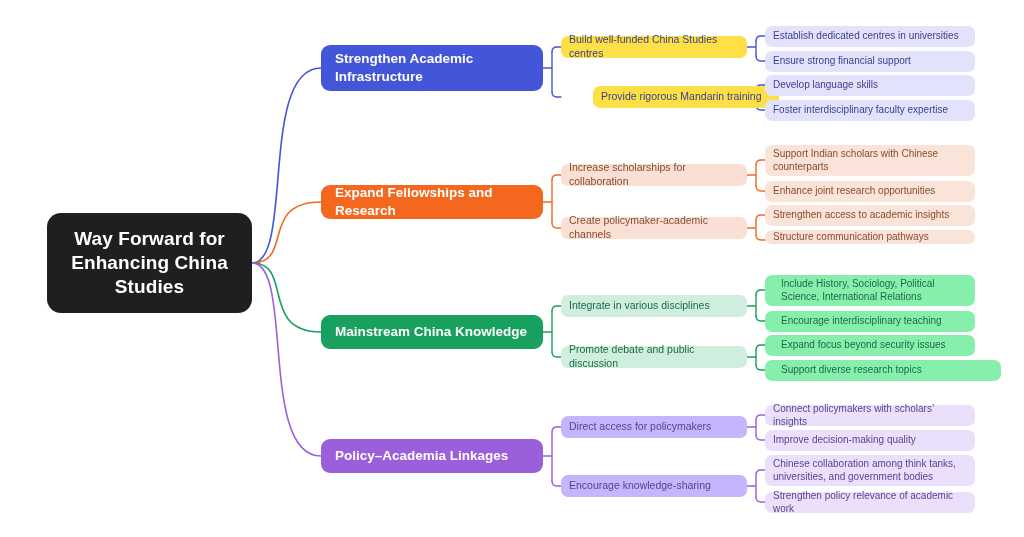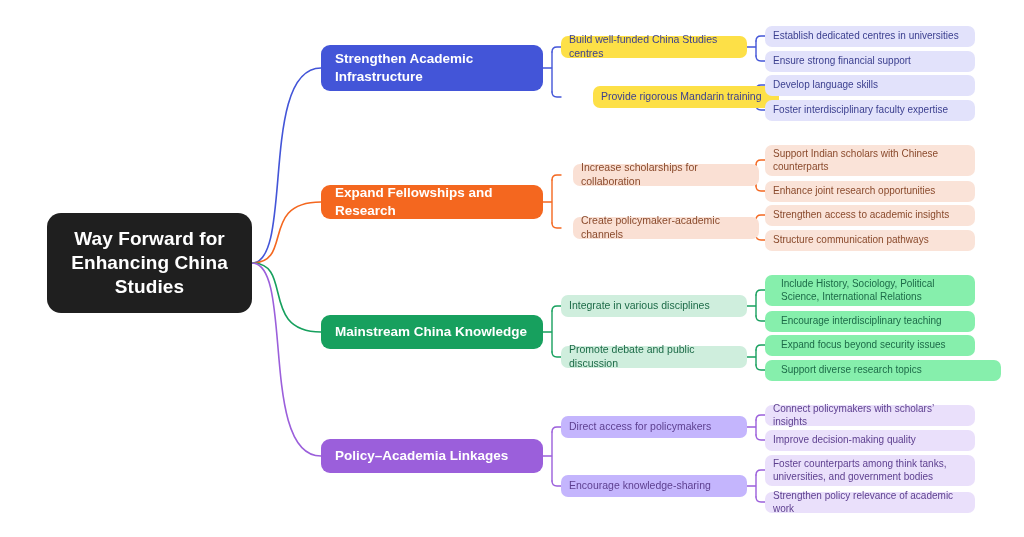--- a/index.html
+++ b/index.html
@@ -89,21 +89,21 @@
   }
 
   
   .c-blue   { background: #4355d8; }
   .c-orange { background: #f4671f; }
   .c-green  { background: #17a05e; }
   .c-purple { background: #9b5fdb; }
 
   .t-blue   { background: #fde047; }
   .t-blue   .txt { color: #3b3f8f; }
-  .t-orange { background: #fae0d4; margin-left: 12px; }
+  .t-orange { background: #fae0d4; }
   .t-orange .txt { color: #8a4a2c; }
   .t-green  { background: #cfeedd; }
   .t-green  .txt { color: #1d6b48; }
   .t-purple { background: #c4b5fd; }
   .t-purple .txt { color: #5d3f8f; }
 
   .l-blue   { background: #e2e2fb; }
   .l-blue   .txt { color: #3b3f8f; }
   .l-orange { background: #fae3d8; }
   .l-orange .txt { color: #8a4a2c; }
@@ -209,21 +209,21 @@
       </div>
       <div class="node leaf l-orange" style="left: 765px; top: 180.5px; width: 210px; height: 21px;">
         <span class="txt">Enhance joint research opportunities</span>
       </div>
       <div class="node sub t-orange" style="left: 561px; top: 217px; width: 186px; height: 22px;">
         <span class="txt">Create policymaker-academic channels</span>
       </div>
       <div class="node leaf l-orange" style="left: 765px; top: 204.5px; width: 210px; height: 21px;">
         <span class="txt">Strengthen access to academic insights</span>
       </div>
-      <div class="node leaf l-orange" style="left: 765px; top: 229.5px; width: 210px; height: 21px;">
+      <div class="node leaf l-orange" style="left: 765px; top: 229.5px; width: 210px; height: 14px;">
         <span class="txt">Structure communication pathways</span>
       </div>
       <div class="node branch c-green" style="left: 321px; top: 315px; width: 222px; height: 34px;">
         <span class="txt">Mainstream China Knowledge</span>
       </div>
       <div class="node sub t-green" style="left: 561px; top: 295px; width: 186px; height: 22px;">
         <span class="txt">Integrate in various disciplines</span>
       </div>
       <div class="node leaf l-green" style="left: 765px; top: 274.5px; width: 210px; height: 31px;">
         <span class="txt">Include History, Sociology, Political Science, International Relations</span>
@@ -249,19 +249,19 @@
       <div class="node leaf l-purple" style="left: 765px; top: 404.5px; width: 210px; height: 21px;">
         <span class="txt">Connect policymakers with scholars’ insights</span>
       </div>
       <div class="node leaf l-purple" style="left: 765px; top: 429.5px; width: 210px; height: 21px;">
         <span class="txt">Improve decision-making quality</span>
       </div>
       <div class="node sub t-purple" style="left: 561px; top: 475px; width: 186px; height: 22px;">
         <span class="txt">Encourage knowledge-sharing</span>
       </div>
       <div class="node leaf l-purple" style="left: 765px; top: 454.5px; width: 210px; height: 31px;">
-        <span class="txt">Foster counterparts among think tanks, universities, and government bodies</span>
+        <span class="txt">Chinese collaboration among think tanks, universities, and government bodies</span>
       </div>
       <div class="node leaf l-purple" style="left: 765px; top: 491.5px; width: 210px; height: 21px;">
         <span class="txt">Strengthen policy relevance of academic work</span>
       </div>
     </div>
 </div>
 
 </body></html>

